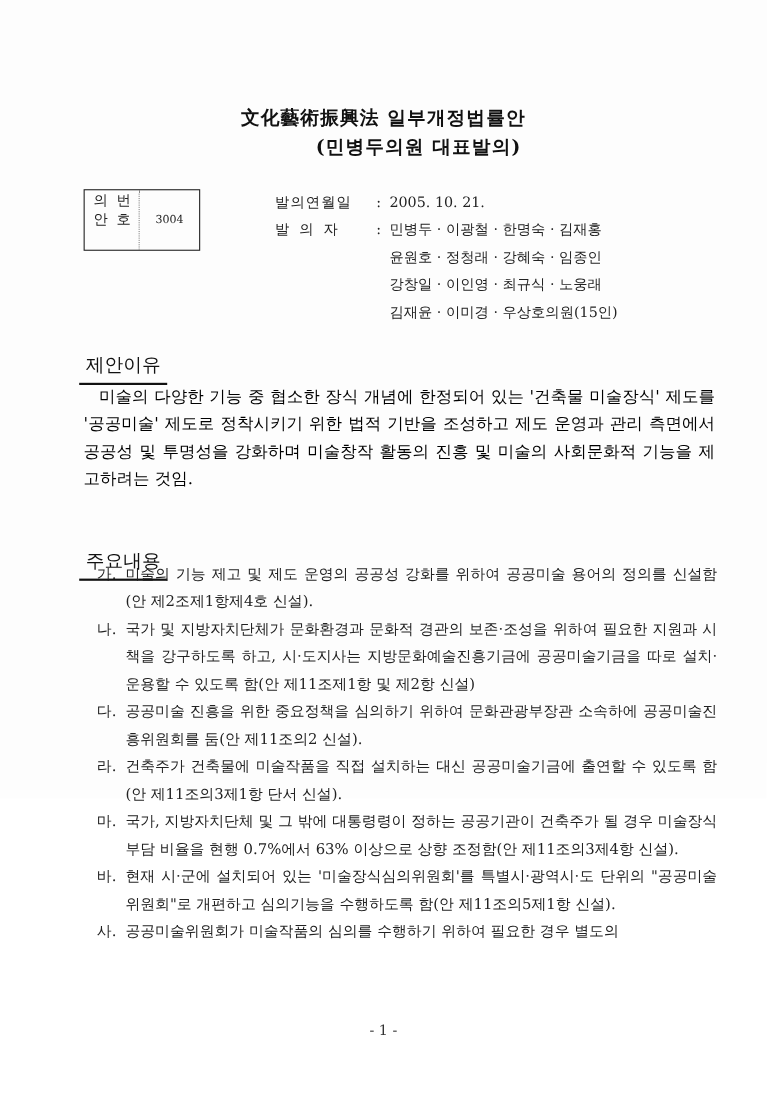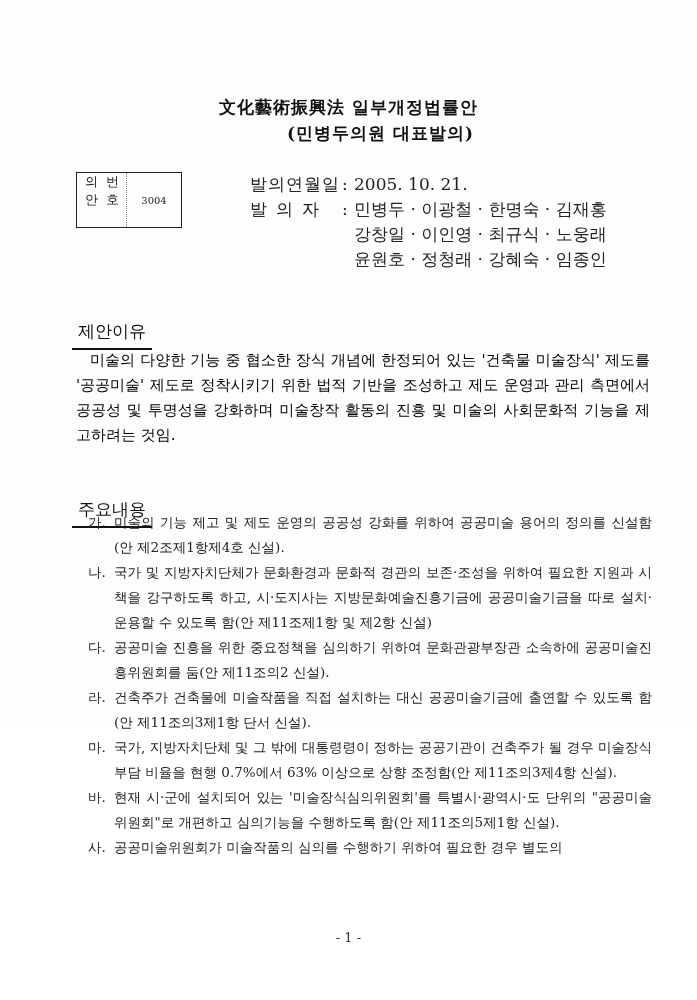--- a/index.html
+++ b/index.html
@@ -56,21 +56,21 @@
       flex: 1;
       display: flex;
       align-items: center;
       justify-content: center;
       font-size: 10px;
     }
 
     .meta {
       position: absolute;
       left: 250px; top: 172px;
-      font-size: 17px;
+      font-size: 13px;
       line-height: 25px;
       color: #222;
     }
     .meta .row { display: flex; white-space: nowrap; }
     .meta .k { width: 92px; letter-spacing: 1px; }
     .meta .k.spaced { letter-spacing: 9px; }
     .meta .sep { width: 12px; }
     .meta .v { }
     .meta .indent { padding-left: 104px; }
 
@@ -145,24 +145,27 @@
       <span class="k">발의연월일</span>
       <span class="sep">:</span>
       <span class="v">2005.  10.  21.</span>
     </div>
     <div class="row">
       <span class="k spaced">발의자</span>
       <span class="sep">:</span>
       <span class="v">민병두 · 이광철 · 한명숙 · 김재홍</span>
     </div>
     <div class="row indent">
+      <span class="v">윤원호 · 정청래 · 강혜숙 · 임종인</span>
+    </div>
+    <div class="row indent">
       <span class="v">강창일 · 이인영 · 최규식 · 노웅래</span>
     </div>
     <div class="row indent">
-      <span class="v">윤원호 · 정청래 · 강혜숙 · 임종인</span>
+      <span class="v">김재윤 · 이미경 · 우상호의원(15인)</span>
     </div>
   </div>
 
   <div class="section-head sh1">
     <span>제안이유</span>
     <div class="underline"></div>
   </div>
   <div class="para para1">미술의 다양한 기능 중 협소한 장식 개념에 한정되어 있는 '건축물 미술장식' 제도를 '공공미술' 제도로 정착시키기 위한 법적 기반을 조성하고 제도 운영과 관리 측면에서 공공성 및 투명성을 강화하며 미술창작 활동의 진흥 및 미술의 사회문화적 기능을 제고하려는 것임.</div>
 
   <div class="section-head sh2">

